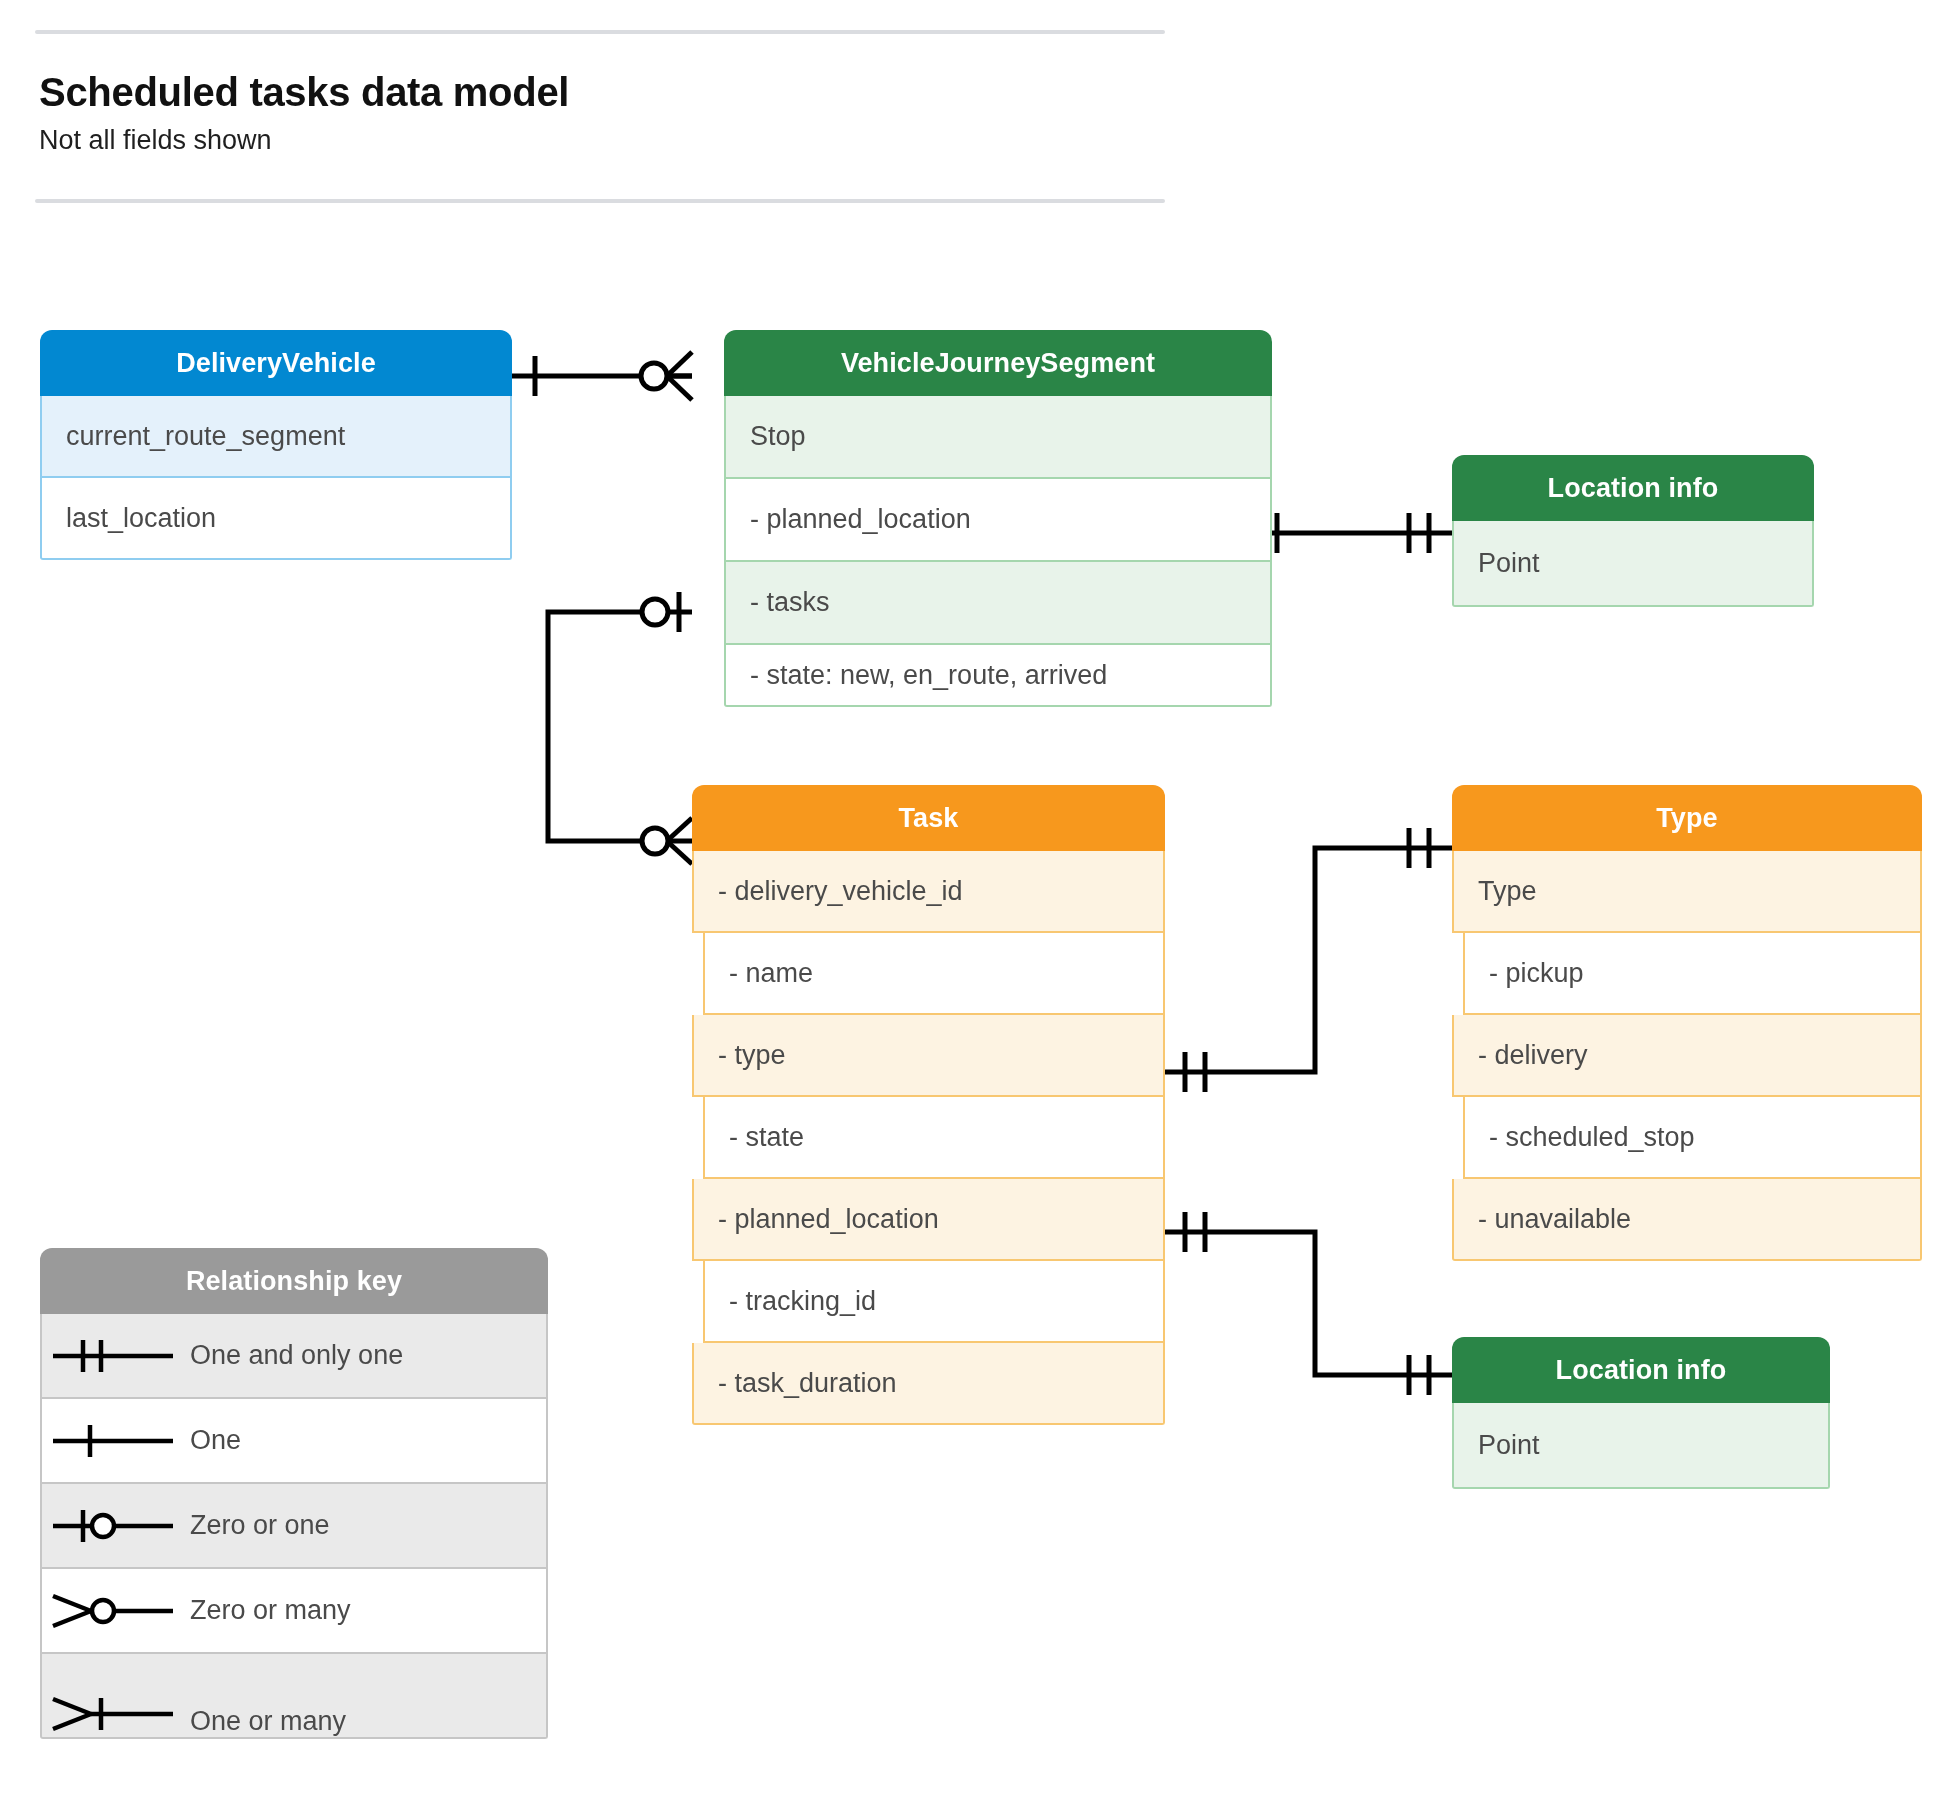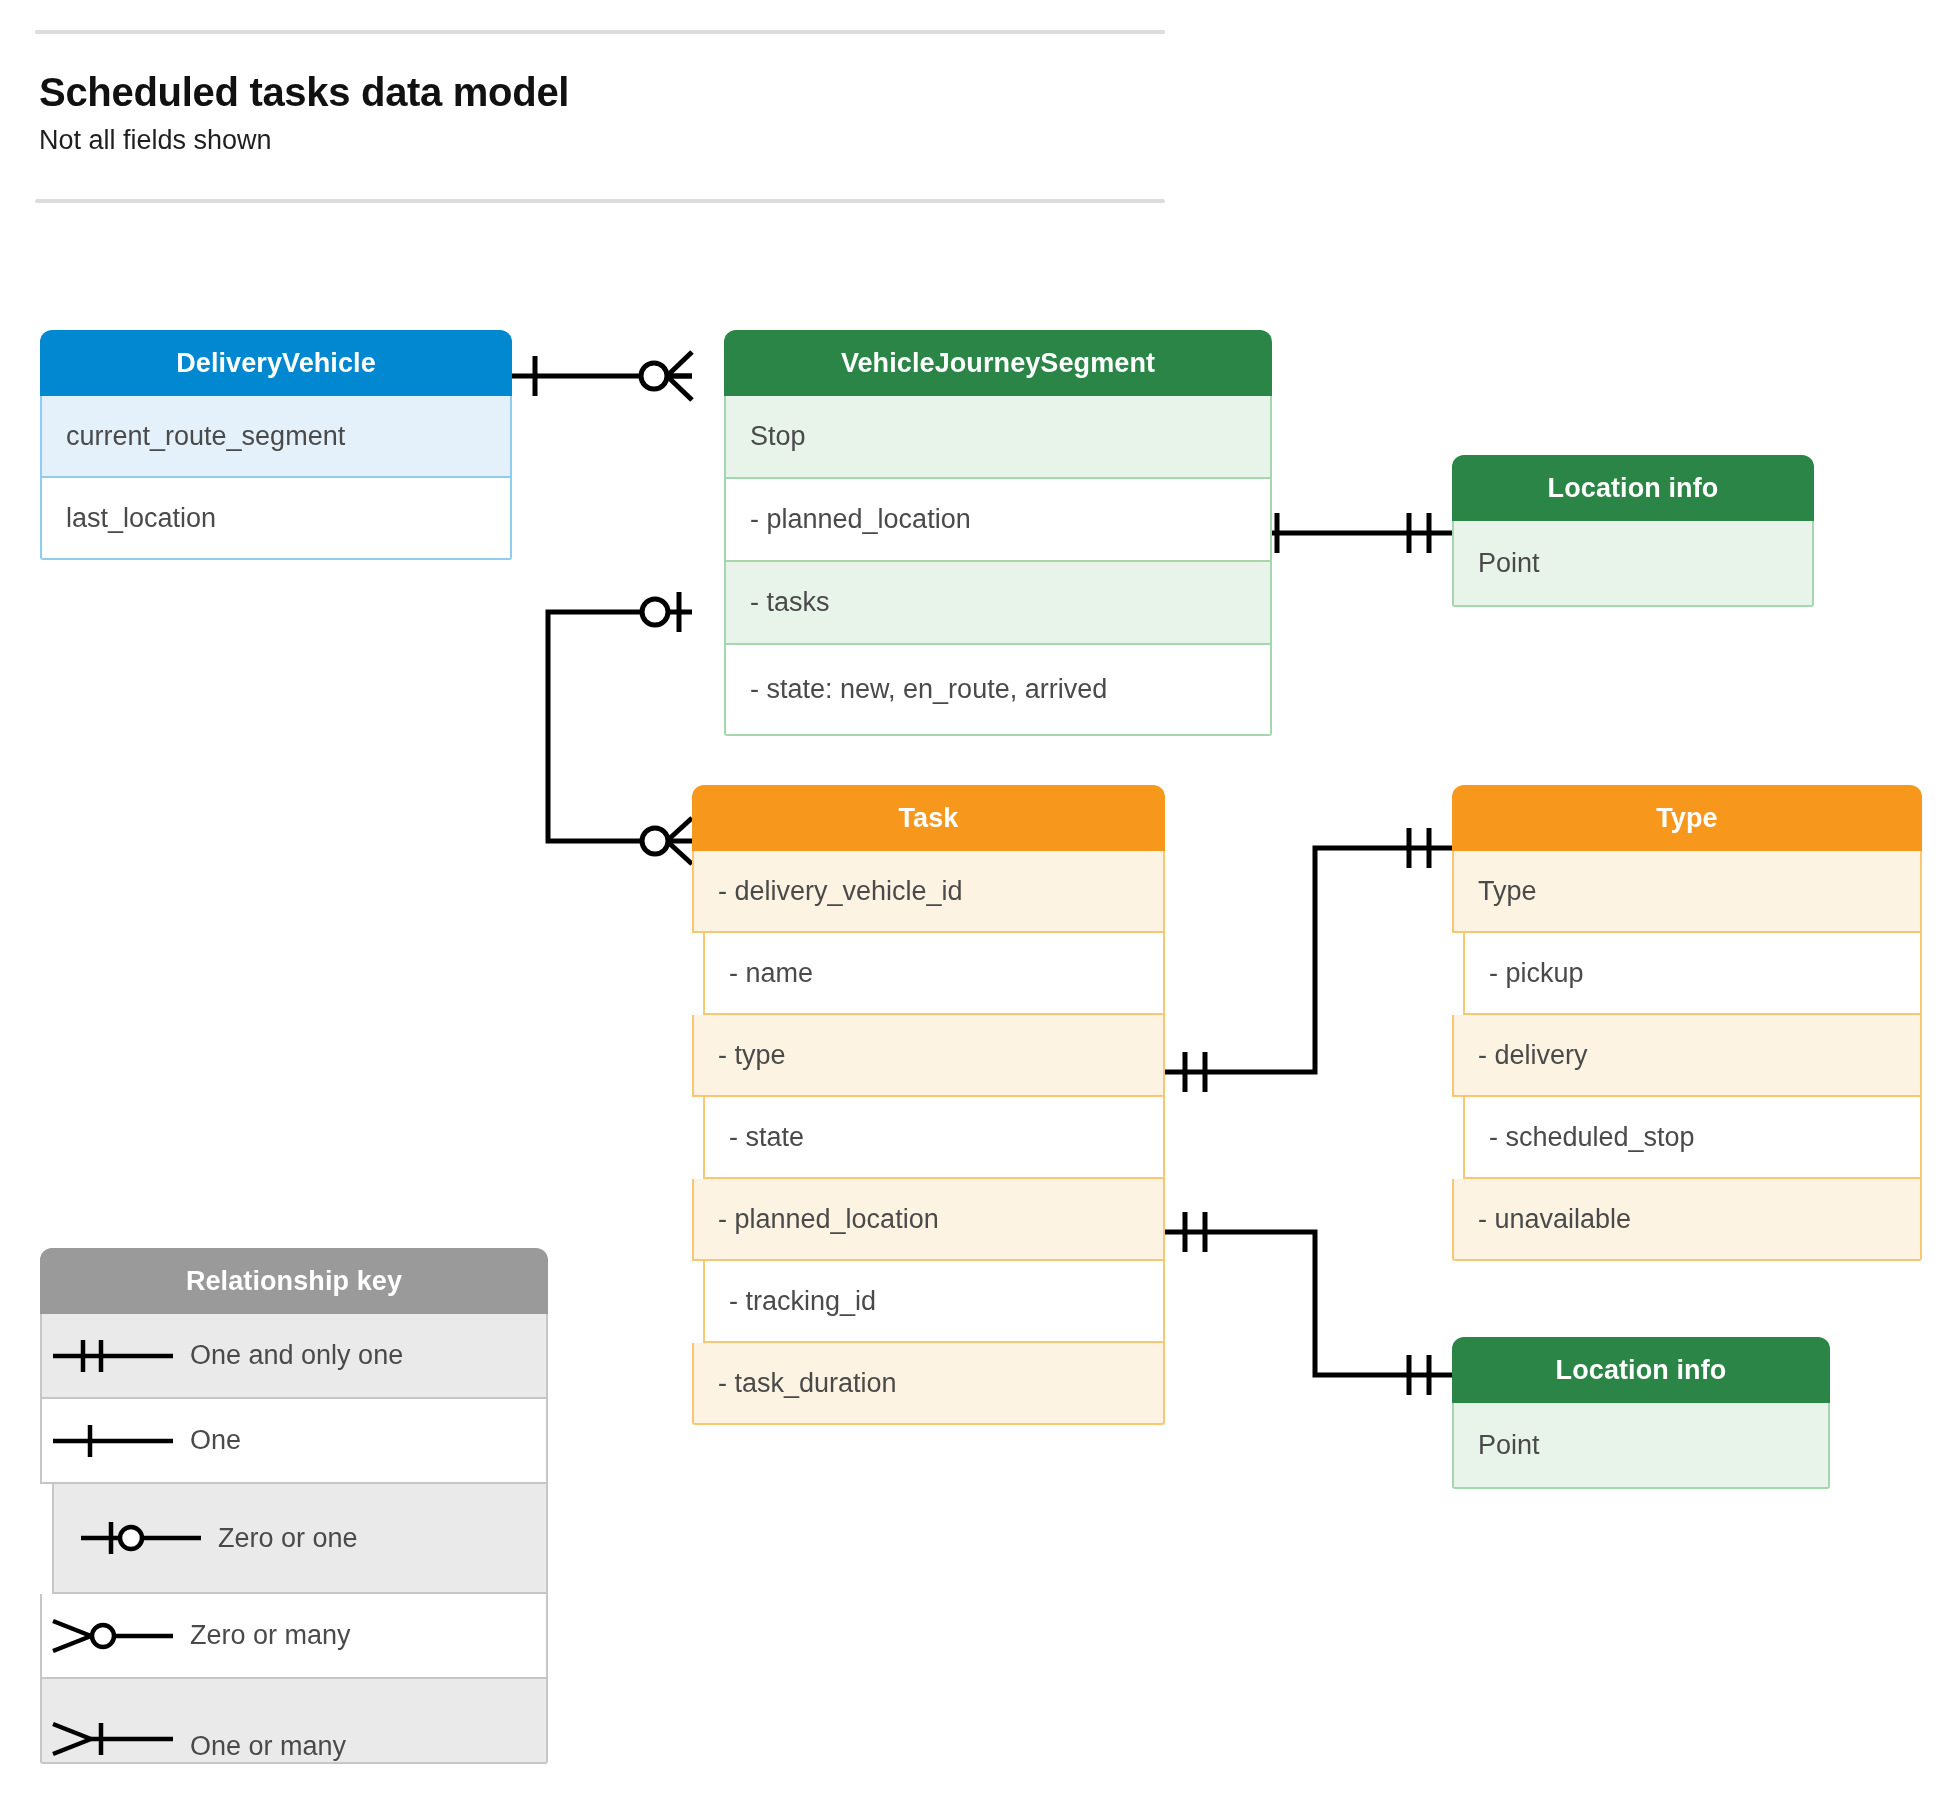--- a/index.html
+++ b/index.html
@@ -113,21 +113,21 @@
   <div class="ent-head">DeliveryVehicle</div>
   <div class="ent-row alt" style="height:82px;">current_route_segment</div>
   <div class="ent-row plain" style="height:82px;">last_location</div>
 </div>
 
 <div class="entity th-green" style="left:692px;top:330px;width:548px;margin-left:32px;">
   <div class="ent-head">VehicleJourneySegment</div>
   <div class="ent-row alt" style="height:83px;">Stop</div>
   <div class="ent-row plain" style="height:83px;">-  planned_location</div>
   <div class="ent-row alt" style="height:83px;">- tasks</div>
-  <div class="ent-row plain" style="height:91px;">- state: new, en_route, arrived</div>
+  <div class="ent-row plain" style="height:62px;">- state: new, en_route, arrived</div>
 </div>
 
 <div class="entity th-green" style="left:1452px;top:455px;width:362px;">
   <div class="ent-head">Location info</div>
   <div class="ent-row alt" style="height:86px;">Point</div>
 </div>
 
 <div class="entity th-orange" style="left:692px;top:785px;width:473px;">
   <div class="ent-head">Task</div>
   <div class="ent-row alt" style="height:82px;">- delivery_vehicle_id</div>
@@ -174,21 +174,21 @@
       <svg width="135" height="46" viewBox="0 0 135 46">
         <g stroke="#000" stroke-width="4.5" fill="none">
           <line x1="8" y1="23" x2="128" y2="23"></line>
           <line x1="45" y1="7" x2="45" y2="39"></line>
         </g>
       </svg>
     </span>
     <span class="legend-lbl">One</span>
   </div>
 
-  <div class="ent-row alt" style="height:110px;padding-left:16px;margin-left:12px;">
+  <div class="ent-row alt" style="height:85px;padding-left:0;">
     <span class="legend-sym">
       <svg width="135" height="46" viewBox="0 0 135 46">
         <g stroke="#000" stroke-width="4.5" fill="none">
           <line x1="8" y1="23" x2="128" y2="23"></line>
           <line x1="38" y1="7" x2="38" y2="39"></line>
           <circle cx="58" cy="23" r="11" fill="#fff"></circle>
         </g>
       </svg>
     </span>
     <span class="legend-lbl">Zero or one</span>

